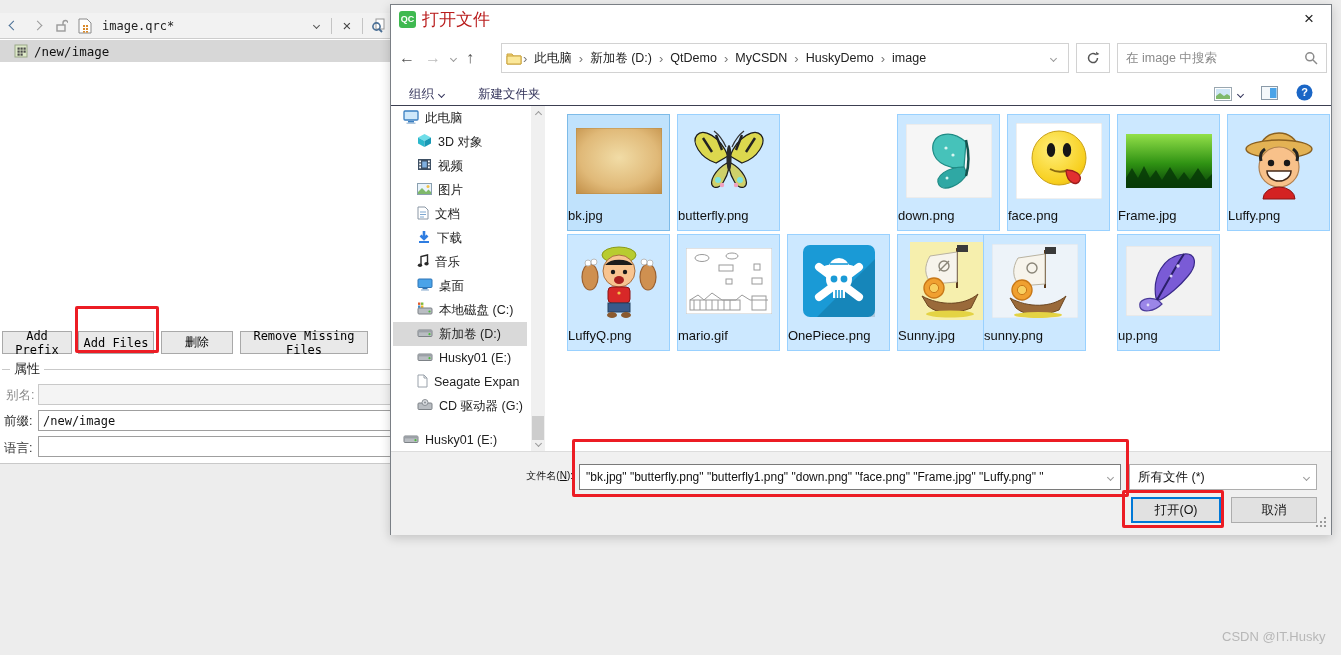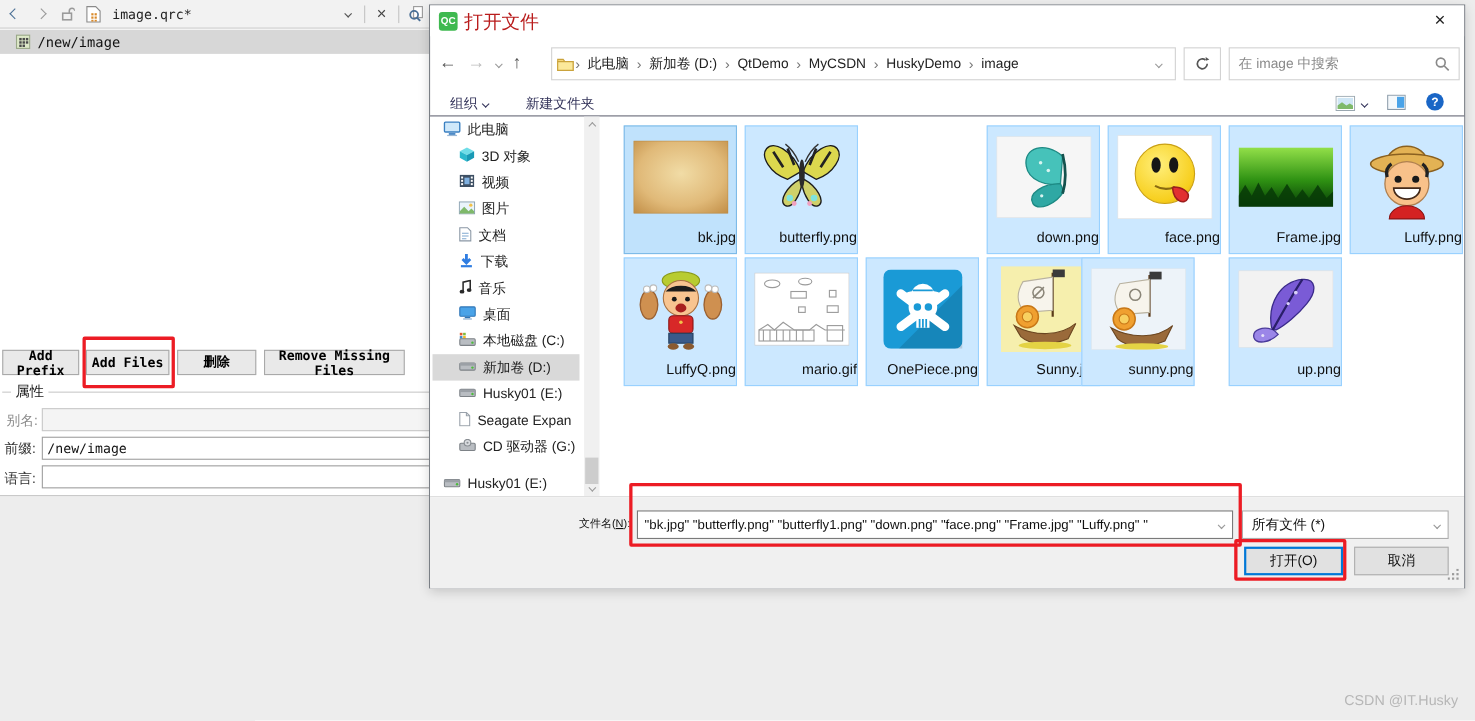--- a/index.html
+++ b/index.html
@@ -6,34 +6,34 @@
   html,body { width:1341px; height:655px; }
   body {
     position:relative; overflow:hidden;
     background:#ededed;
     font-family:"Liberation Sans","DejaVu Sans",sans-serif;
     color:#1a1a1a; font-size:13px;
   }
   .abs { position:absolute; }
 
   
-  .qt-panel { left:0; top:0; width:391px; height:451px; background:#ffffff; border-bottom:1px solid #c9c9c9; }
+  .qt-panel { left:0; top:13px; width:391px; height:451px; background:#ffffff; border-bottom:1px solid #c9c9c9; }
   .qt-toolbar { left:0; top:0; width:391px; height:26px; background:#f2f2f2; border-bottom:1px solid #cdcdcd;
     display:flex; align-items:center; gap:6px; padding:0 4px; }
   .qt-mono { font-family:"DejaVu Sans Mono","Liberation Mono",monospace; }
   .tb-btn { width:18px; height:18px; display:flex; align-items:center; justify-content:center; color:#8a8a8a; }
   .tb-sep { width:1px; height:16px; background:#c4c4c4; }
   .qt-tab-title { font-size:12px; color:#222; margin-left:2px; flex:0 0 auto; }
   .qt-tab-spacer { flex:1; }
   .qt-tree-row { left:0; top:27px; width:391px; height:22px; background:#d7d7d7;
     display:flex; align-items:center; gap:6px; padding-left:14px; }
   .qt-tree-label { font-size:12.5px; color:#111; }
   .qt-buttons { left:0; top:318px; width:391px; height:24px; }
   .qt-btn { position:absolute; top:0; height:23px; background:#e9e9e9; border:1px solid #a9a9a9;
-    font-size:12px; display:flex; align-items:center; justify-content:center;font-weight:bold; }
+    font-size:12px; display:flex; align-items:center; justify-content:center; }
   .qt-group-line { left:2px; top:356px; width:389px; height:1px; background:#c9c9c9; }
   .qt-group-label { left:10px; top:347px; background:#ffffff; padding:0 4px; font-size:13px; color:#222; }
   .qt-field-label { font-size:12.5px; color:#333; }
   .qt-input { position:absolute; height:21px; border:1px solid #9f9f9f; background:#fff;
     font-size:12px; padding:0 4px; font-family:"DejaVu Sans Mono","Liberation Mono",monospace; color:#111; }
   .qt-input:disabled { background:#f4f4f4; border-color:#c9c9c9; }
 
   
   .chev { display:inline-block; width:7px; height:7px; border-right:1.6px solid #555; border-bottom:1.6px solid #555; }
   .chev.down { transform:rotate(45deg); }
@@ -81,21 +81,21 @@
   .side-item.selected { background:#d9d9d9; }
   .side-item.gap { margin-top:10px; }
   .side-item svg { flex:0 0 auto; }
 
   .vscroll { left:140px; top:101px; width:14px; height:345px; background:#f0f0f0; }
   .vs-btn { position:absolute; left:0; width:14px; height:16px; display:flex; align-items:center; justify-content:center; }
   .vs-thumb { position:absolute; left:1px; width:12px; background:#cdcdcd; }
 
   .file-grid { left:176px; top:109px; width:764px; height:246px; }
   .tile { position:absolute; width:103px; height:117px; background:#cce8ff; border:1px solid #99d1ff;
-    display:flex; flex-direction:column; align-items:flex-end; }
+    display:flex; flex-direction:column; align-items:flex-start; }
   .tile.cursor { background:#c0e2fc; border-color:#7dbbe8; }
   .tile .thumb { height:92px; width:100%; display:flex; align-items:center; justify-content:center; }
   .tile .tname { font-size:13px; color:#111; line-height:18px; }
 
   .footer-sep { left:0; top:446px; width:940px; height:1px; background:#dcdcdc; }
   .dlg-footer { left:0; top:447px; width:940px; height:83px; background:#f0f0f0; }
   .fname-label { left:70px; top:464px; width:112px; text-align:right; font-size:10px; color:#111; }
   .fname-key { text-decoration:underline; }
   .fname-combo { left:188px; top:459px; width:542px; height:26px; border:1px solid #7a7a7a; background:#fff;
     display:flex; align-items:center; }

